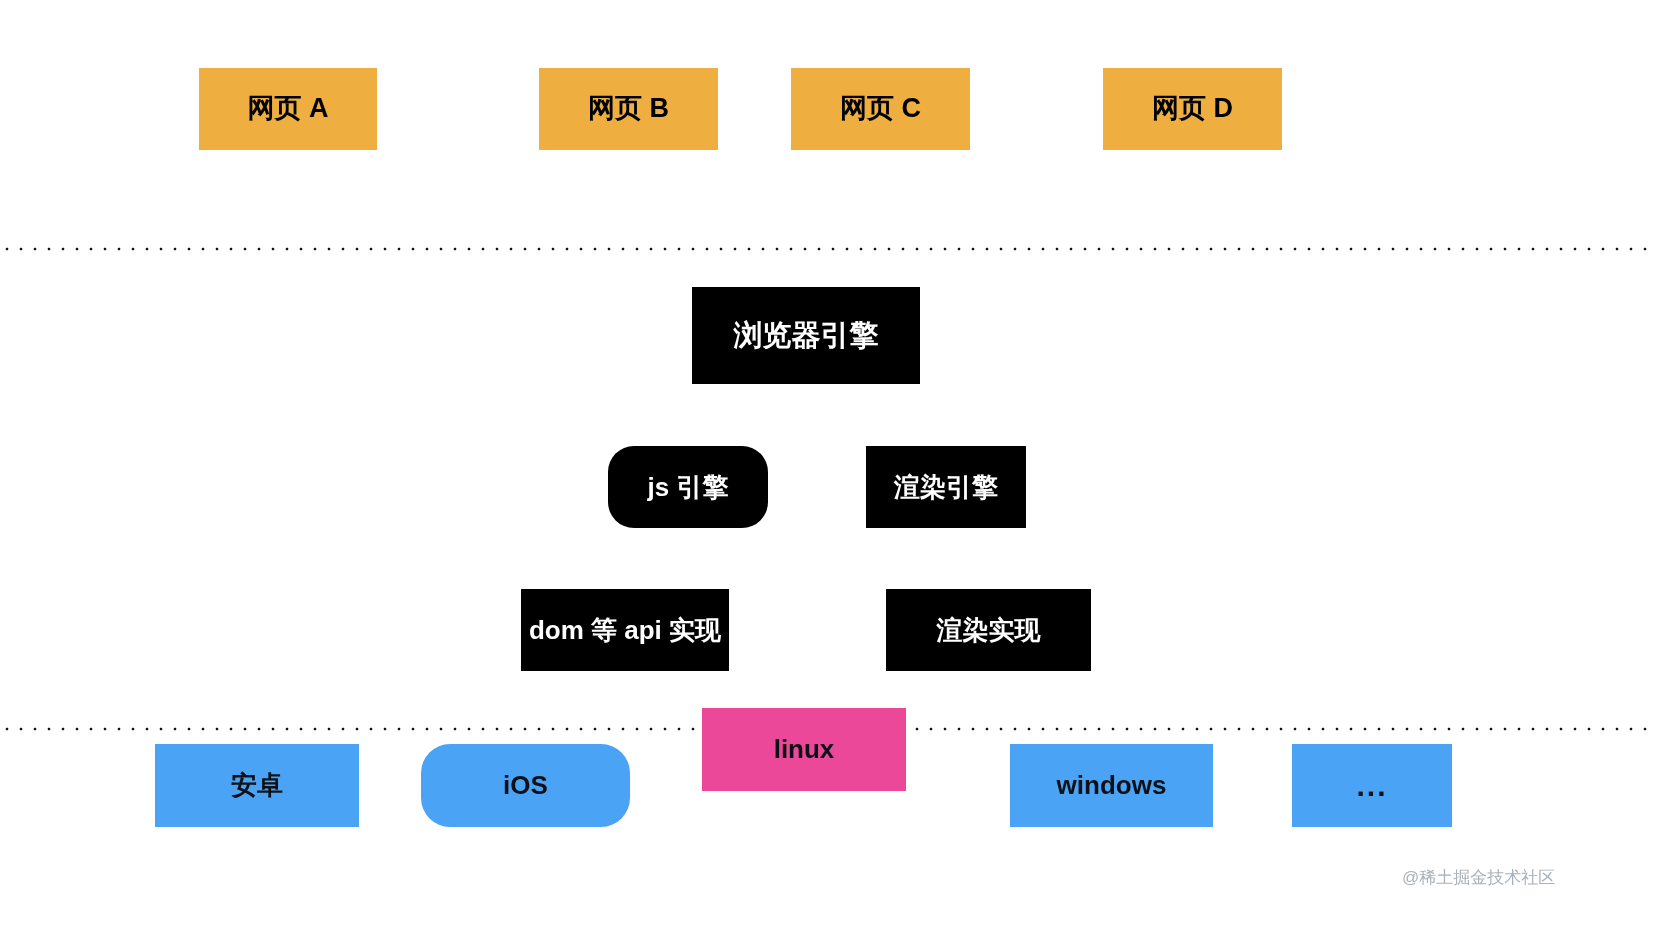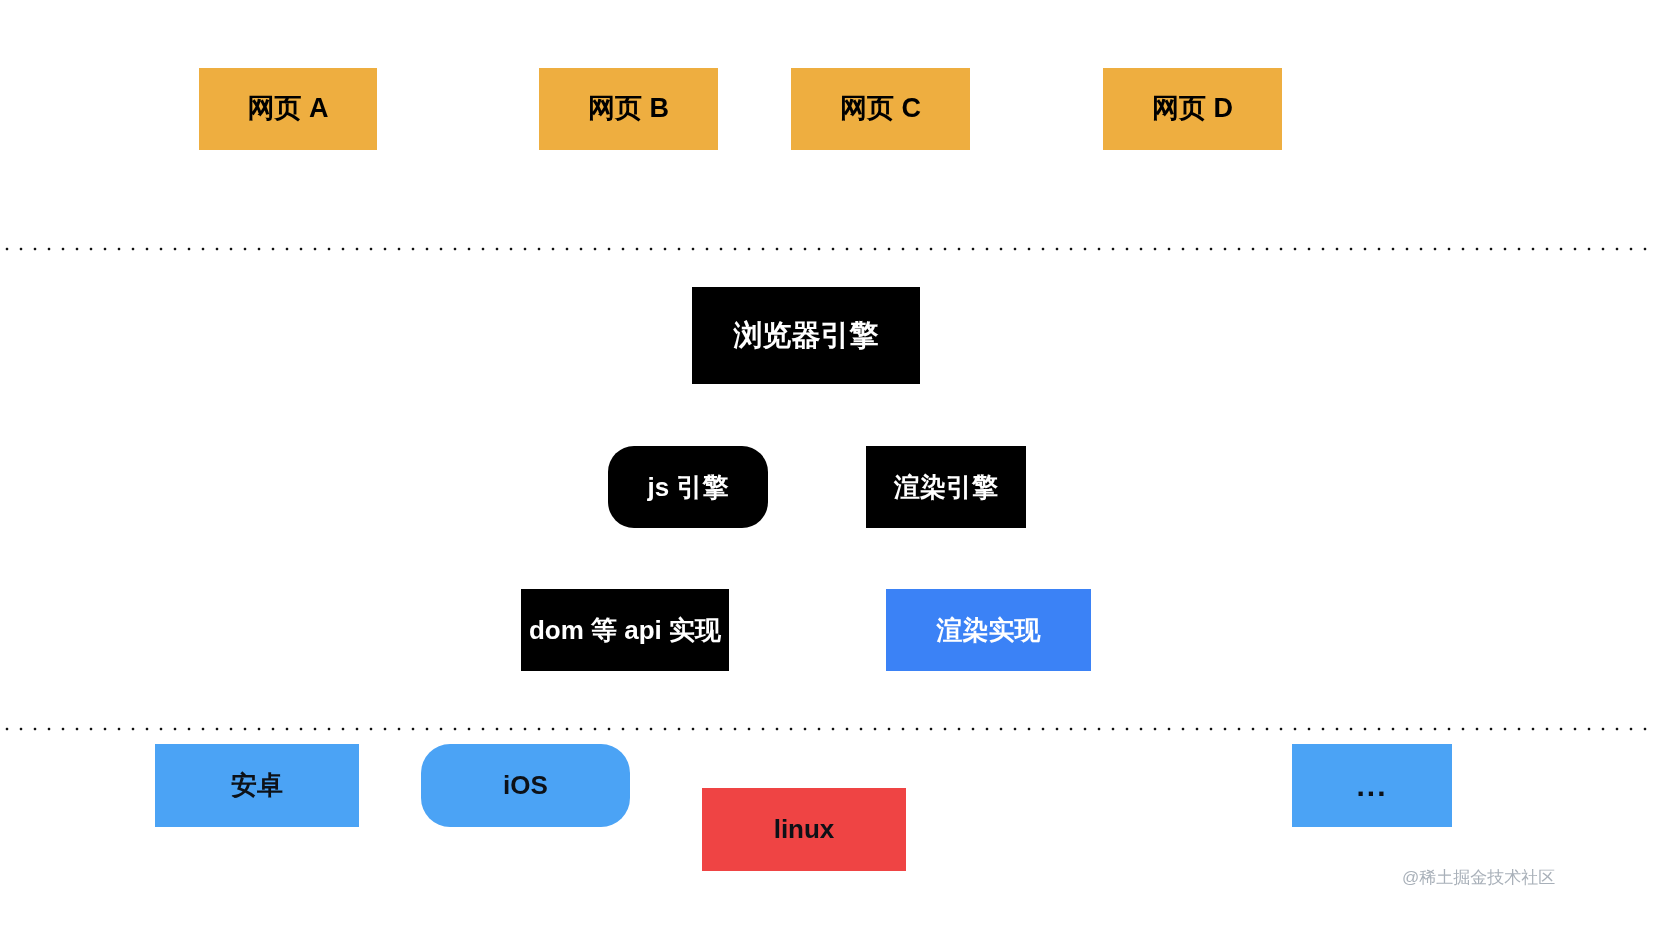--- a/index.html
+++ b/index.html
@@ -97,34 +97,37 @@
   </div>
   <div class="node node-engine lvl2" style="left: 608px; top: 446px; width: 160px; height: 82px; background: rgb(0, 0, 0); border-radius: 26px;">
     <span>js 引擎</span>
   </div>
   <div class="node node-engine lvl2" style="left: 866px; top: 446px; width: 160px; height: 82px; background: rgb(0, 0, 0);">
     <span>渲染引擎</span>
   </div>
   <div class="node node-engine lvl3" style="left: 502px; top: 589px; width: 208px; height: 82px; background: rgb(0, 0, 0); margin-left: 19px;">
     <span>dom 等 api 实现</span>
   </div>
-  <div class="node node-engine lvl3" style="left: 886px; top: 589px; width: 205px; height: 82px; background: #3b82f6; text-align: center;">
+  <div class="node node-engine lvl3" style="left: 886px; top: 589px; width: 205px; height: 82px; background: #000000; text-align: center;">
     <span>渲染实现</span>
   </div>
 
   <div class="divider" style="top: 727px;"></div>
 
   <div class="node node-os" style="left: 155px; top: 744px; width: 204px; height: 83px; background: rgb(75, 163, 245);">
     <span>安卓</span>
   </div>
   <div class="node node-os" style="left: 421px; top: 744px; width: 209px; height: 83px; background: rgb(75, 163, 245); border-radius: 29px;">
     <span>iOS</span>
   </div>
-  <div class="node node-os" style="left: 702px; top: 788px; width: 204px; height: 83px; background: #ef4444;">
+  <div class="node node-os" style="left: 702px; top: 708px; width: 204px; height: 83px; background: #ec4899;">
     <span>linux</span>
+  </div>
+  <div class="node node-os" style="left: 1010px; top: 744px; width: 203px; height: 83px; background: rgb(75, 163, 245);">
+    <span>windows</span>
   </div>
   <div class="node node-os ellipsis" style="left: 1292px; top: 744px; width: 160px; height: 83px; background: rgb(75, 163, 245);">
     <span>...</span>
   </div>
 
   <div class="watermark" style="left: 1402px; top: 866px; color: rgb(154, 163, 173);">@稀土掘金技术社区</div>
 
 </div>
 
 </body></html>

